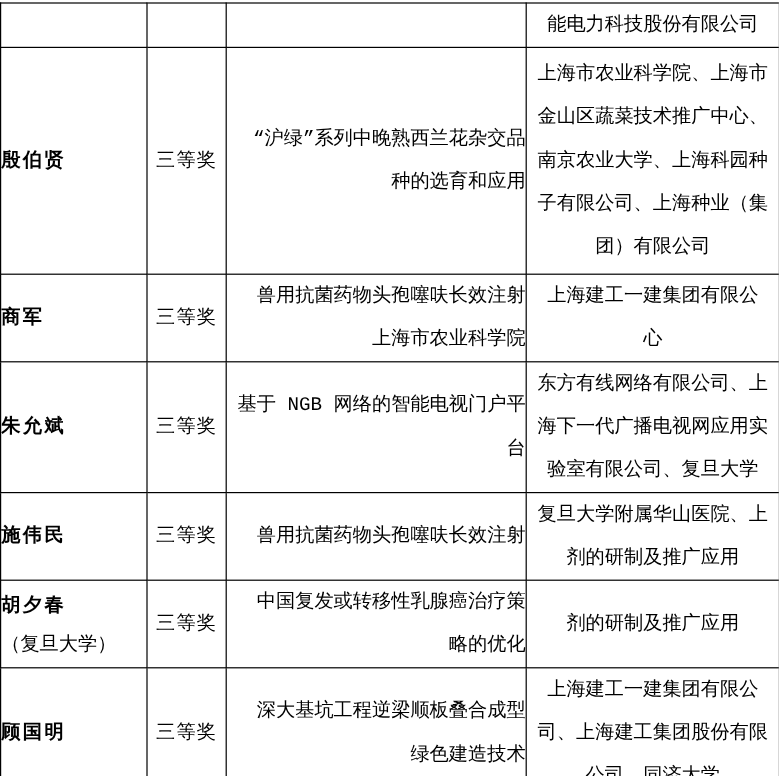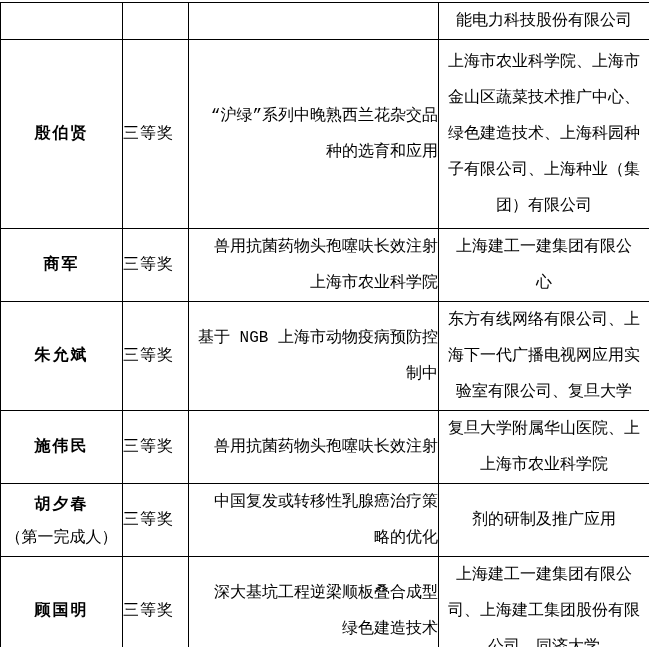--- a/index.html
+++ b/index.html
@@ -23,32 +23,32 @@
   table.awards td {
     border: 1.5px solid #000000;
     padding: 0;
     vertical-align: middle;
     font-size: 16px;
     line-height: 36px;
     overflow: hidden;
     font-family: Liberation Mono, monospace;
   }
   td.c-name {
-    text-align: center;
     font-weight: bold;
     letter-spacing: 2px;
     line-height: 34px;
   }
   td.c-name .name-suffix {
     display: block;
     font-weight: normal;
     letter-spacing: 0;
     line-height: 30px;
   }
   td.c-award {
+    text-align: center;
     letter-spacing: 1px;
   }
   td.c-project {
     text-align: right;
     padding: 0 6px 0 5px;
     white-space: pre-line;
   }
   td.c-org {
     text-align: center;
     padding: 0 2px;
@@ -74,55 +74,55 @@
     <td class="c-org">能电力科技股份有限公司</td>
   </tr>
 
   <tr style="height:189px">
     <td class="c-name">殷伯贤</td>
     <td class="c-award">三等奖</td>
     <td class="c-project">“沪绿”系列中晚熟西兰花杂交品
 种的选育和应用</td>
     <td class="c-org">上海市农业科学院、上海市
 金山区蔬菜技术推广中心、
-绿色建造技术、上海科园种
+南京农业大学、上海科园种
 子有限公司、上海种业（集
 团）有限公司</td>
   </tr>
 
   <tr style="height:72px">
     <td class="c-name">商军</td>
     <td class="c-award">三等奖</td>
     <td class="c-project">兽用抗菌药物头孢噻呋长效注射
 上海市农业科学院</td>
     <td class="c-org">上海建工一建集团有限公
 心</td>
   </tr>
 
   <tr style="height:104px">
     <td class="c-name">朱允斌</td>
     <td class="c-award">三等奖</td>
-    <td class="c-project">基于 NGB 上海市动物疫病预防控制中</td>
+    <td class="c-project">基于 NGB 网络的智能电视门户平台</td>
     <td class="c-org">东方有线网络有限公司、上
 海下一代广播电视网应用实
 验室有限公司、复旦大学</td>
   </tr>
 
   <tr style="height:71px">
     <td class="c-name">施伟民</td>
     <td class="c-award">三等奖</td>
     <td class="c-project">兽用抗菌药物头孢噻呋长效注射</td>
     <td class="c-org">复旦大学附属华山医院、上
-上海市农业科学院</td>
+剂的研制及推广应用</td>
   </tr>
 
   <tr style="height:71px">
     <td class="c-name">
       <span class="name-main">胡夕春</span>
-      <span class="name-suffix">（第一完成人）</span>
+      <span class="name-suffix">（复旦大学）</span>
     </td>
     <td class="c-award">三等奖</td>
     <td class="c-project">中国复发或转移性乳腺癌治疗策
 略的优化</td>
     <td class="c-org">剂的研制及推广应用</td>
   </tr>
 
   <tr style="height:100px">
     <td class="c-name">顾国明</td>
     <td class="c-award">三等奖</td>

